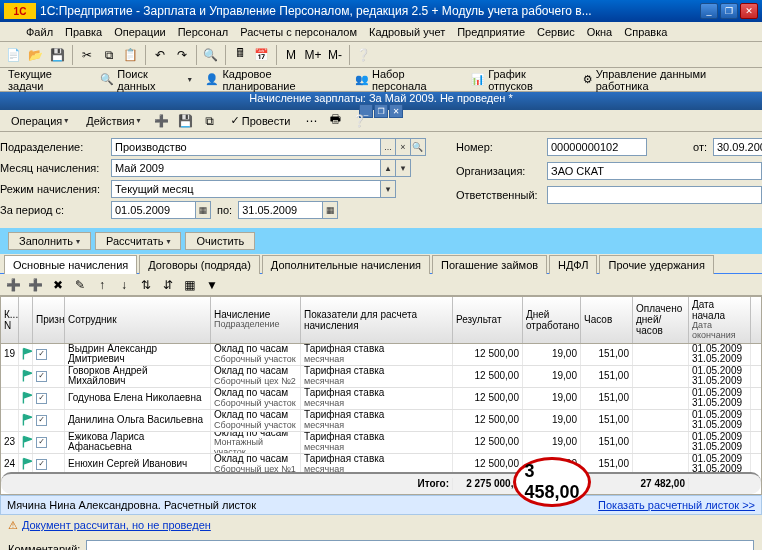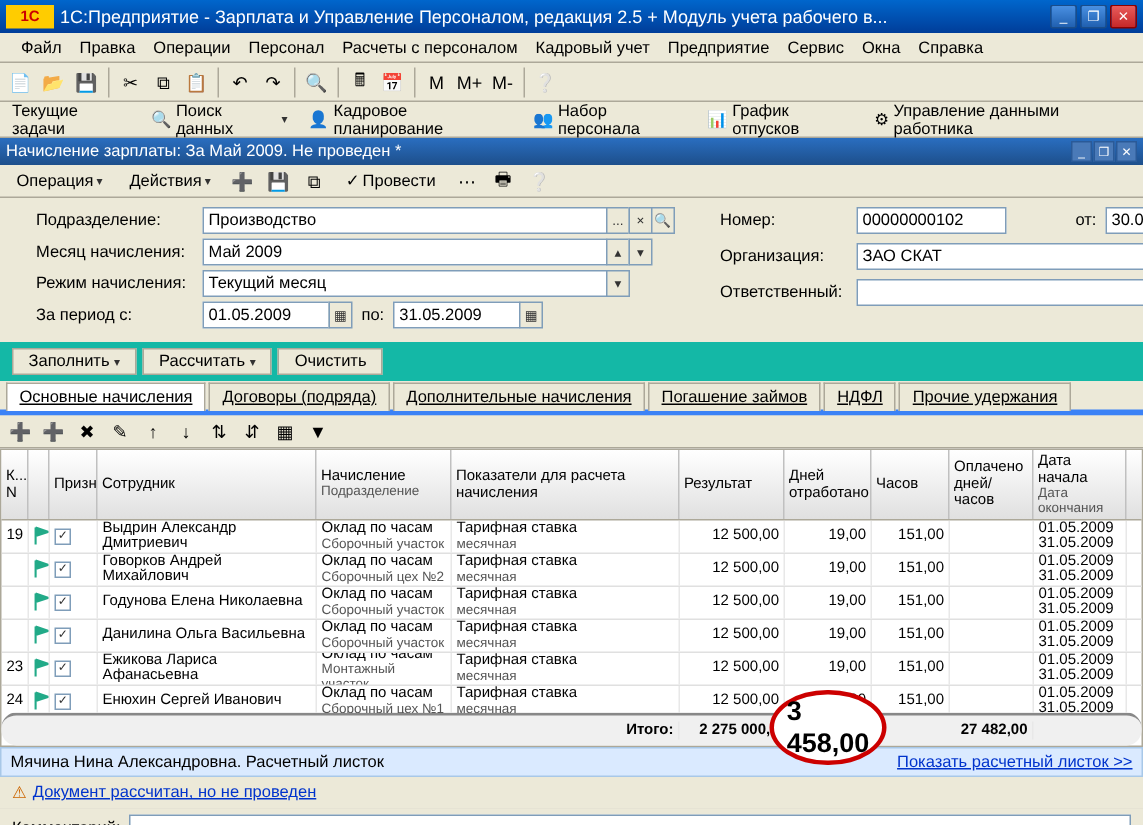--- a/index.html
+++ b/index.html
@@ -3,44 +3,44 @@
 <meta charset="utf-8">
 <style>
 * { box-sizing: border-box; margin: 0; padding: 0; }
 body { font-family: Tahoma, Arial, sans-serif; font-size: 11px; background: #d4d0c8; width: 762px; height: 550px; overflow: hidden; }
 .titlebar { background: linear-gradient(to bottom, #0066cc, #003d99); color: #fff; height: 22px; display: flex; align-items: center; padding: 0 4px; }
 .titlebar-icon { width: 32px; height: 16px; background: #ffcc00; margin-right: 4px; display: inline-flex; align-items: center; justify-content: center; font-weight: bold; color: #cc0000; font-size: 10px; }
 .titlebar-text { flex: 1; font-size: 12px; }
 .titlebar-btns { display: flex; gap: 2px; }
 .titlebar-btn { width: 18px; height: 16px; background: linear-gradient(to bottom,#4a90e2,#2060b0); border: 1px solid #1a4d8a; color: #fff; font-size: 9px; display: flex; align-items: center; justify-content: center; cursor: pointer; border-radius: 2px; }
 .titlebar-btn.close { background: linear-gradient(to bottom,#e85c5c,#c62828); border-color: #8b0000; }
-.menubar { background: #ece9d8; height: 20px; display: flex; align-items: center; padding: 0 8px; border-bottom: 1px solid #aca899; }
+.menubar { background: #ece9d8; height: 20px; display: flex; align-items: center; padding: 0 20px; border-bottom: 1px solid #aca899; }
 .menu-item { padding: 2px 6px; cursor: pointer; }
 .toolbar { background: #ece9d8; height: 26px; display: flex; align-items: center; padding: 0 4px; gap: 2px; border-bottom: 1px solid #aca899; }
 .toolbar-sep { width: 1px; height: 20px; background: #aca899; margin: 0 2px; }
 .tb-btn { width: 20px; height: 20px; border: 1px solid transparent; display: flex; align-items: center; justify-content: center; cursor: pointer; font-size: 12px; }
 .toolbar2 { background: #ece9d8; height: 24px; display: flex; align-items: center; padding: 0 4px; gap: 6px; border-bottom: 1px solid #aca899; font-size: 11px; }
 .tb2-item { display: flex; align-items: center; gap: 3px; cursor: pointer; padding: 2px 4px; }
-.doc-titlebar { background: linear-gradient(to bottom,#2a6ec0,#1d4f8b); color: #fff; height: 18px; display: flex; align-items: center; padding: 0 4px; font-size: 11px; }
+.doc-titlebar { background: linear-gradient(to bottom,#2a6ec0,#1d4f8b); color: #fff; height: 18px; display: flex; align-items: center; padding: 0 4px; font-size: 11px; flex-direction: column; }
 .doc-titlebar-text { flex: 1; }
 .doc-btns { display: flex; gap: 1px; }
 .doc-btn { width: 14px; height: 14px; background: #4a7ab8; border: 1px solid #2a5a98; color: #fff; font-size: 8px; display: flex; align-items: center; justify-content: center; cursor: pointer; }
 .doc-toolbar { background: #ece9d8; height: 22px; display: flex; align-items: center; padding: 0 4px; gap: 4px; border-bottom: 1px solid #aca899; }
 .tb-textbtn { padding: 2px 6px; border: 1px solid transparent; cursor: pointer; display: flex; align-items: center; gap: 2px; }
 .dd-arrow { font-size: 8px; color: #333; }
-.form-area { background: #ece9d8; padding: 6px 24px; }
+.form-area { background: #ece9d8; padding: 6px 0; }
 .form-row { display: flex; align-items: center; margin-bottom: 3px; gap: 6px; }
 .form-label { width: 105px; font-size: 11px; }
 .form-input { height: 18px; border: 1px solid #7f9db9; background: #fff; padding: 0 3px; font-size: 11px; }
 .form-input.w1 { width: 270px; }
 .form-input.w2 { width: 85px; }
 .input-btn { width: 16px; height: 18px; border: 1px solid #7f9db9; background: #ece9d8; font-size: 9px; display: flex; align-items: center; justify-content: center; cursor: pointer; margin-left: -1px; color: #333; }
-.btnrow { display: flex; gap: 4px; padding: 4px 8px; background: #14b8a6; }
+.btnrow { display: flex; gap: 4px; padding: 4px 8px; background: #7dd3fc; }
 .std-btn { padding: 2px 10px; border: 1px solid #aca899; background: #ece9d8; cursor: pointer; font-size: 11px; display: flex; align-items: center; gap: 3px; }
-.tabs { display: flex; background: #ece9d8; padding: 0 4px; border-bottom: 4px solid #3b82f6; text-decoration: underline; }
+.tabs { display: flex; background: #ece9d8; padding: 0 4px; border-bottom: 1px solid #3b82f6; }
 .tab { padding: 3px 8px; border: 1px solid #aca899; border-bottom: none; background: #ece9d8; margin-right: 2px; cursor: pointer; font-size: 11px; position: relative; top: 1px; }
 .tab.active { background: #fff; }
 .grid-toolbar { background: #ece9d8; height: 22px; display: flex; align-items: center; padding: 0 4px; gap: 2px; border-bottom: 1px solid #aca899; }
 .grid { background: #fff; border: 1px solid #aca899; font-size: 10px; }
 .grid-header { display: flex; background: linear-gradient(to bottom,#fff,#e0e0e0); border-bottom: 1px solid #aca899; }
 .gh { padding: 2px 3px; border-right: 1px solid #c0c0c0; font-size: 10px; display: flex; flex-direction: column; justify-content: center; line-height: 1.1; overflow: hidden; }
 .grid-body { height: 128px; overflow-y: auto; overflow-x: hidden; }
 .grid-row { display: flex; border-bottom: 1px solid #e0e0e0; height: 22px; }
 .gc { padding: 1px 3px; border-right: 1px solid #e8e8e8; font-size: 10px; overflow: hidden; display: flex; flex-direction: column; justify-content: center; line-height: 1.05; }
 .gc.num { text-align: right; justify-content: center; }

